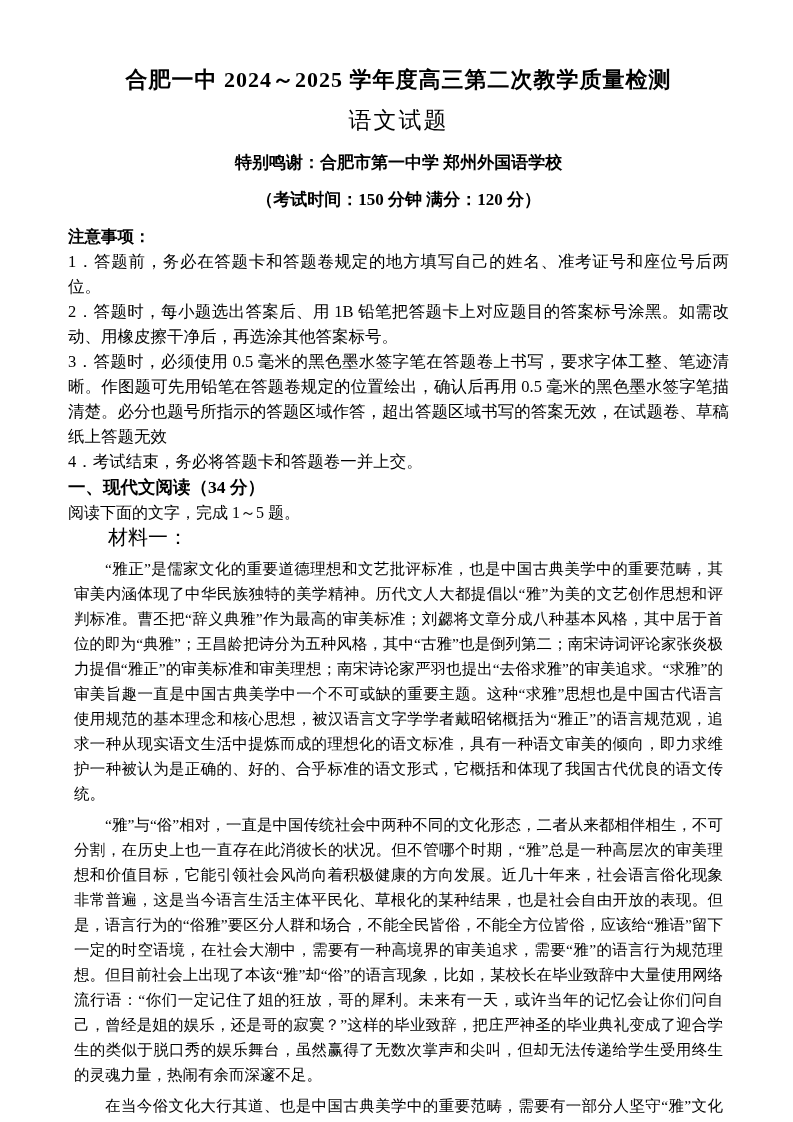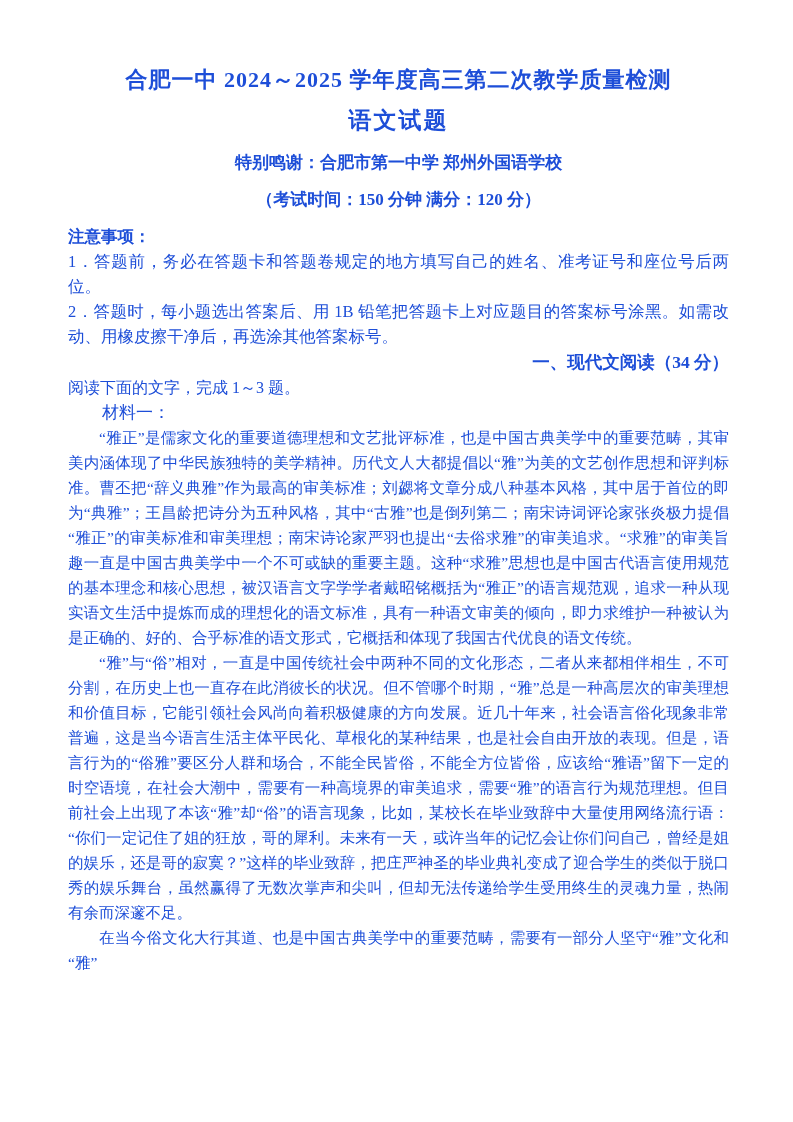--- a/index.html
+++ b/index.html
@@ -8,37 +8,37 @@
     background: #ffffff;
   }
   .page {
     position: relative;
     width: 793px;
     height: 1122px;
     margin: 0 auto;
     background: #ffffff;
     box-sizing: border-box;
     padding: 64px 64px 0 68px;
-    color: #1d4ed8;
+    color: #000000;
     font-family: "Liberation Serif", "DejaVu Serif", serif;
     overflow: hidden;
   }
   .doc-title {
     margin: 0 0 8px 0;
     font-size: 22px;
     line-height: 32px;
     font-weight: 700;
     text-align: center;
     letter-spacing: 1px;
   }
   .doc-subtitle {
     margin: 0 0 6px 0;
     font-size: 23px;
     line-height: 34px;
-    font-weight: 700;
+    font-weight: 400;
     text-align: center;
     letter-spacing: 2px;
   }
   .center-bold {
     margin: 12px;
     font-size: 17px;
     line-height: 25px;
     font-weight: 700;
     text-align: center;
   }
@@ -58,39 +58,39 @@
     line-height: 25px;
     font-weight: 400;
     text-align: justify;
     text-justify: inter-ideograph;
   }
   .section-heading {
     margin: 0;
     font-size: 17.5px;
     line-height: 26px;
     font-weight: 700;
-    text-align: right;
+    text-align: left;
   }
   .section-subheading,
   .reading-instruction {
     margin: 0;
     font-size: 16px;
     line-height: 25px;
     font-weight: 400;
     text-align: left;
   }
   .material-label {
     margin: 0;
-    font-size: 17px;
+    font-size: 20px;
     line-height: 25px;
     text-indent: 2em;
     font-weight: 400;
   }
   .body-para {
-    margin: 0;
+    margin: 6px;
     font-size: 15.5px;
     line-height: 25px;
     text-indent: 2em;
     text-align: justify;
     text-justify: inter-ideograph;
     font-weight: 400;
   }
 </style>
 </head>
 <body>
@@ -105,28 +105,30 @@
 
   <p class="center-bold">（考试时间：150 分钟 满分：120 分）</p>
 
   <div class="notice-block">
     <p class="notice-heading">注意事项：</p>
 
     <p class="notice-item">1．答题前，务必在答题卡和答题卷规定的地方填写自己的姓名、准考证号和座位号后两位。</p>
 
     <p class="notice-item">2．答题时，每小题选出答案后、用 1B 铅笔把答题卡上对应题目的答案标号涂黑。如需改动、用橡皮擦干净后，再选涂其他答案标号。</p>
 
+    <p class="notice-item">3．答题时，必须使用 0.5 毫米的黑色墨水签字笔在答题卷上书写，要求字体工整、笔迹清晰。作图题可先用铅笔在答题卷规定的位置绘出，确认后再用 0.5 毫米的黑色墨水签字笔描清楚。必分也题号所指示的答题区域作答，超出答题区域书写的答案无效，在试题卷、草稿纸上答题无效</p>
 
+    <p class="notice-item">4．考试结束，务必将答题卡和答题卷一并上交。</p>
   </div>
 
   <div>
     <h3 class="section-heading">一、现代文阅读（34 分）</h3>
 
 
-    <p class="reading-instruction">阅读下面的文字，完成 1～3 题。</p>
+    <p class="reading-instruction">阅读下面的文字，完成 1～5 题。</p>
 
     <p class="material-label">材料一：</p>
 
     <p class="body-para">“雅正”是儒家文化的重要道德理想和文艺批评标准，也是中国古典美学中的重要范畴，其审美内涵体现了中华民族独特的美学精神。历代文人大都提倡以“雅”为美的文艺创作思想和评判标准。曹丕把“辞义典雅”作为最高的审美标准；刘勰将文章分成八种基本风格，其中居于首位的即为“典雅”；王昌龄把诗分为五种风格，其中“古雅”也是倒列第二；南宋诗词评论家张炎极力提倡“雅正”的审美标准和审美理想；南宋诗论家严羽也提出“去俗求雅”的审美追求。“求雅”的审美旨趣一直是中国古典美学中一个不可或缺的重要主题。这种“求雅”思想也是中国古代语言使用规范的基本理念和核心思想，被汉语言文字学学者戴昭铭概括为“雅正”的语言规范观，追求一种从现实语文生活中提炼而成的理想化的语文标准，具有一种语文审美的倾向，即力求维护一种被认为是正确的、好的、合乎标准的语文形式，它概括和体现了我国古代优良的语文传统。</p>
 
     <p class="body-para">“雅”与“俗”相对，一直是中国传统社会中两种不同的文化形态，二者从来都相伴相生，不可分割，在历史上也一直存在此消彼长的状况。但不管哪个时期，“雅”总是一种高层次的审美理想和价值目标，它能引领社会风尚向着积极健康的方向发展。近几十年来，社会语言俗化现象非常普遍，这是当今语言生活主体平民化、草根化的某种结果，也是社会自由开放的表现。但是，语言行为的“俗雅”要区分人群和场合，不能全民皆俗，不能全方位皆俗，应该给“雅语”留下一定的时空语境，在社会大潮中，需要有一种高境界的审美追求，需要“雅”的语言行为规范理想。但目前社会上出现了本该“雅”却“俗”的语言现象，比如，某校长在毕业致辞中大量使用网络流行语：“你们一定记住了姐的狂放，哥的犀利。未来有一天，或许当年的记忆会让你们问自己，曾经是姐的娱乐，还是哥的寂寞？”这样的毕业致辞，把庄严神圣的毕业典礼变成了迎合学生的类似于脱口秀的娱乐舞台，虽然赢得了无数次掌声和尖叫，但却无法传递给学生受用终生的灵魂力量，热闹有余而深邃不足。</p>
 
     <p class="body-para">在当今俗文化大行其道、也是中国古典美学中的重要范畴，需要有一部分人坚守“雅”文化和“雅”</p>
   </div>
 

